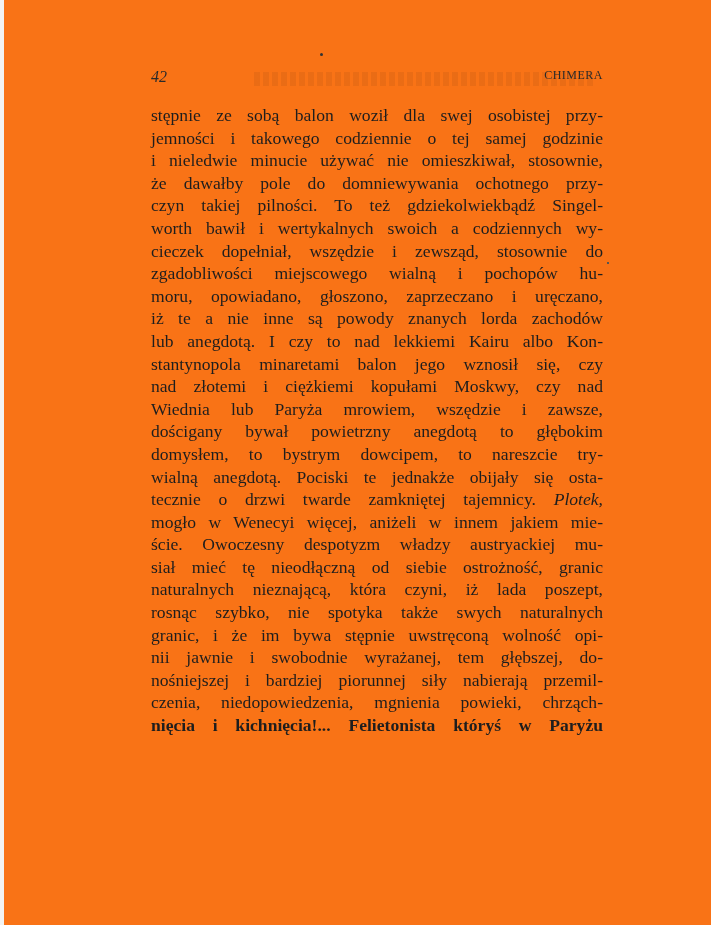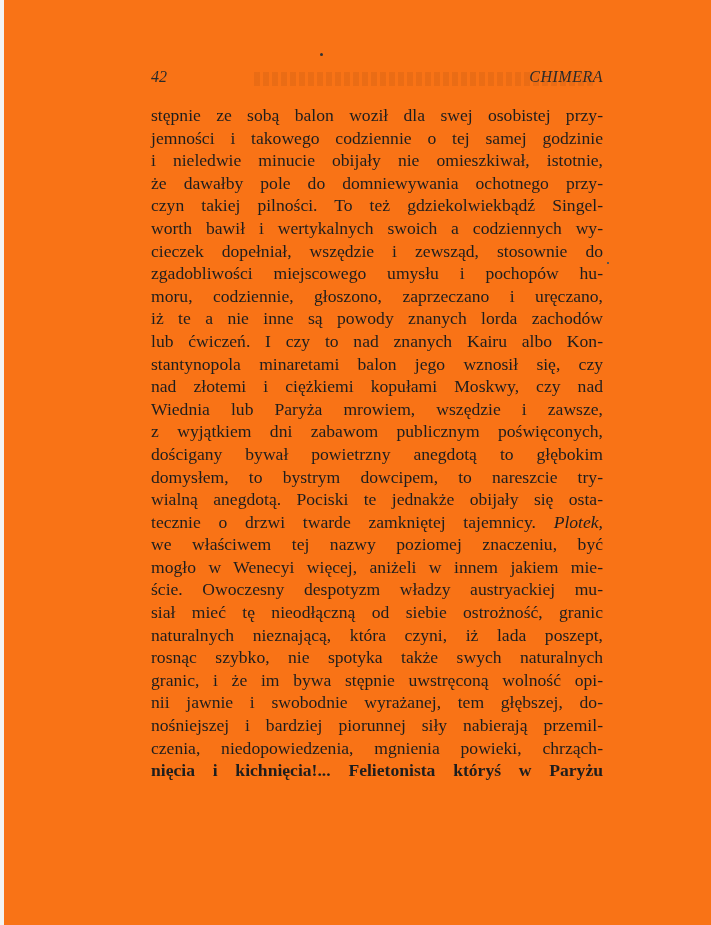--- a/index.html
+++ b/index.html
@@ -53,22 +53,21 @@
       left: 0;
       top: 0;
       font-style: italic;
       font-size: 16px;
       color: #2a2a2a;
     }
     .running-title {
       position: absolute;
       right: 0;
       top: 0;
-      font-style: italic;
-      font-size: 16px;
+      font-size: 12px;
       letter-spacing: 0.5px;
       color: #2a2a2a;
     }
     .body-text {
       position: absolute;
       left: 147px;
       top: 104px;
       width: 452px;
     }
     .line {
@@ -103,38 +102,36 @@
   <div class="stray-mark"></div>
 
   <div class="header">
     <span class="page-number">42</span>
     <span class="running-title">CHIMERA</span>
   </div>
 
   <div class="body-text" id="body-text">
       <span class="line">stępnie ze sobą balon woził dla swej osobistej przy-</span>
       <span class="line">jemności i takowego codziennie o tej samej godzinie</span>
-      <span class="line">i nieledwie minucie obijały nie omieszkiwał, istotnie,</span>
+      <span class="line">i nieledwie minucie używać nie omieszkiwał, stosownie,</span>
       <span class="line">że dawałby pole do domniewywania ochotnego przy-</span>
       <span class="line">czyn takiej pilności.  To też gdziekolwiekbądź Singel-</span>
       <span class="line">worth bawił i wertykalnych swoich a codziennych wy-</span>
       <span class="line">cieczek dopełniał, wszędzie i zewsząd, stosownie do</span>
-      <span class="line">zgadobliwości miejscowego umysłu i pochopów hu-</span>
-      <span class="line">moru, codziennie, głoszono, zaprzeczano i uręczano,</span>
+      <span class="line">zgadobliwości miejscowego wialną i pochopów hu-</span>
+      <span class="line">moru, opowiadano, głoszono, zaprzeczano i uręczano,</span>
       <span class="line">iż te a nie inne są powody znanych lorda zachodów</span>
-      <span class="line">lub ćwiczeń.  I czy to nad znanych Kairu albo Kon-</span>
+      <span class="line">lub anegdotą.  I czy to nad lekkiemi Kairu albo Kon-</span>
       <span class="line">stantynopola minaretami balon jego wznosił się, czy</span>
       <span class="line">nad złotemi i ciężkiemi kopułami Moskwy, czy nad</span>
       <span class="line">Wiednia lub Paryża mrowiem, wszędzie i zawsze,</span>
-      <span class="line">z wyjątkiem dni zabawom publicznym poświęconych,</span>
       <span class="line">dościgany bywał powietrzny anegdotą to głębokim</span>
       <span class="line">domysłem, to bystrym dowcipem, to nareszcie try-</span>
       <span class="line">wialną anegdotą.  Pociski te jednakże obijały się osta-</span>
       <span class="line">tecznie o drzwi twarde zamkniętej tajemnicy.  <em>Plotek,</em></span>
-      <span class="line">we właściwem tej nazwy poziomej znaczeniu, być</span>
       <span class="line">mogło w Wenecyi więcej, aniżeli w innem jakiem mie-</span>
       <span class="line">ście.  Owoczesny despotyzm władzy austryackiej mu-</span>
       <span class="line">siał mieć tę nieodłączną od siebie ostrożność, granic</span>
       <span class="line">naturalnych nieznającą, która czyni, iż lada poszept,</span>
       <span class="line">rosnąc szybko, nie spotyka także swych naturalnych</span>
       <span class="line">granic, i że im bywa stępnie uwstręconą wolność opi-</span>
       <span class="line">nii jawnie i swobodnie wyrażanej, tem głębszej, do-</span>
       <span class="line">nośniejszej i bardziej piorunnej siły nabierają przemil-</span>
       <span class="line">czenia, niedopowiedzenia, mgnienia powieki, chrząch-</span>
       <span class="line last">nięcia i kichnięcia!...  Felietonista któryś w Paryżu</span>

